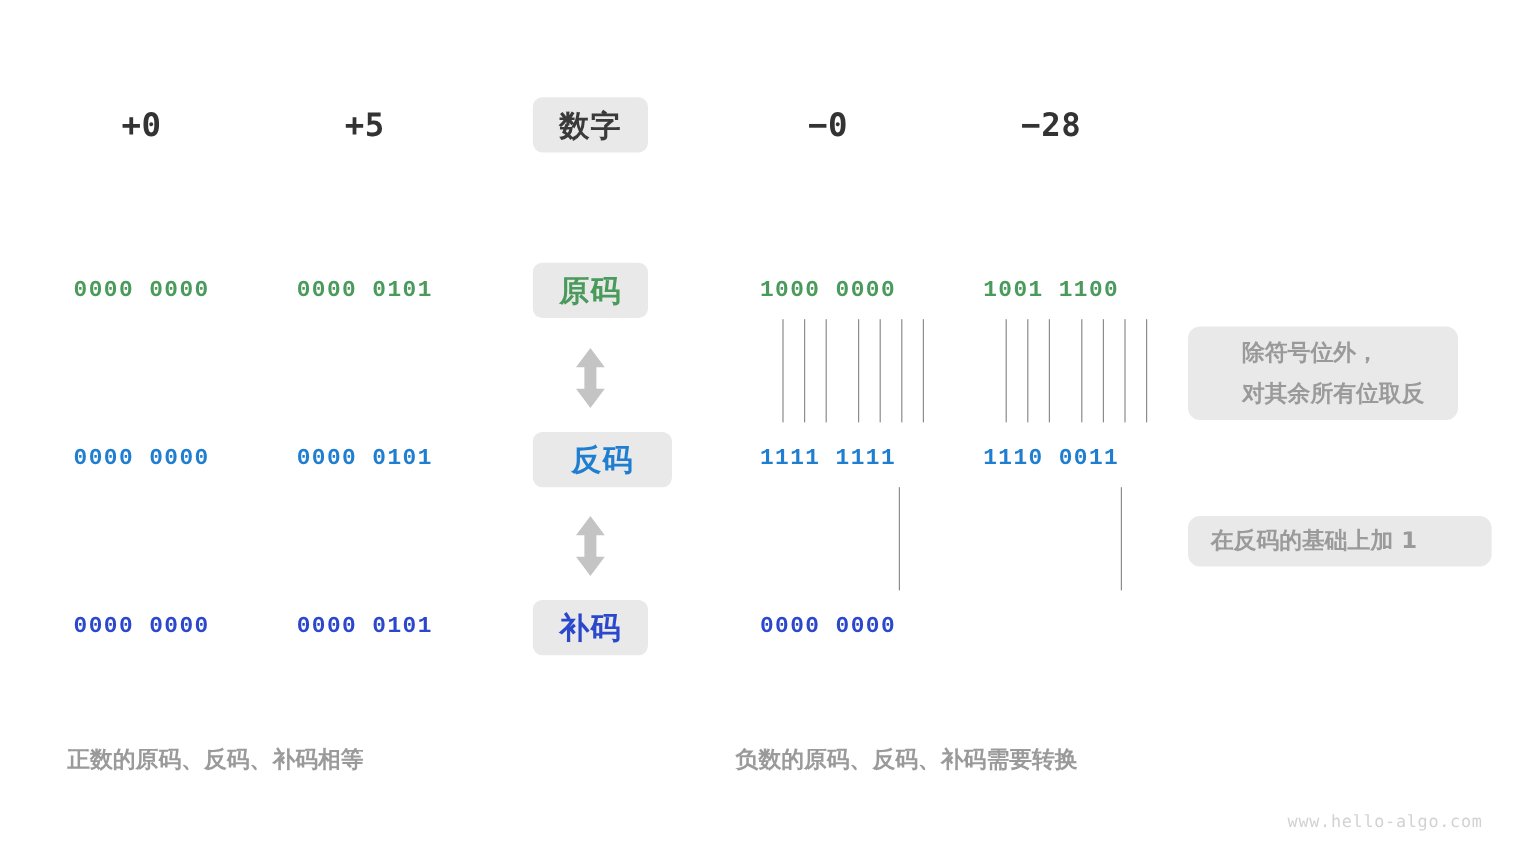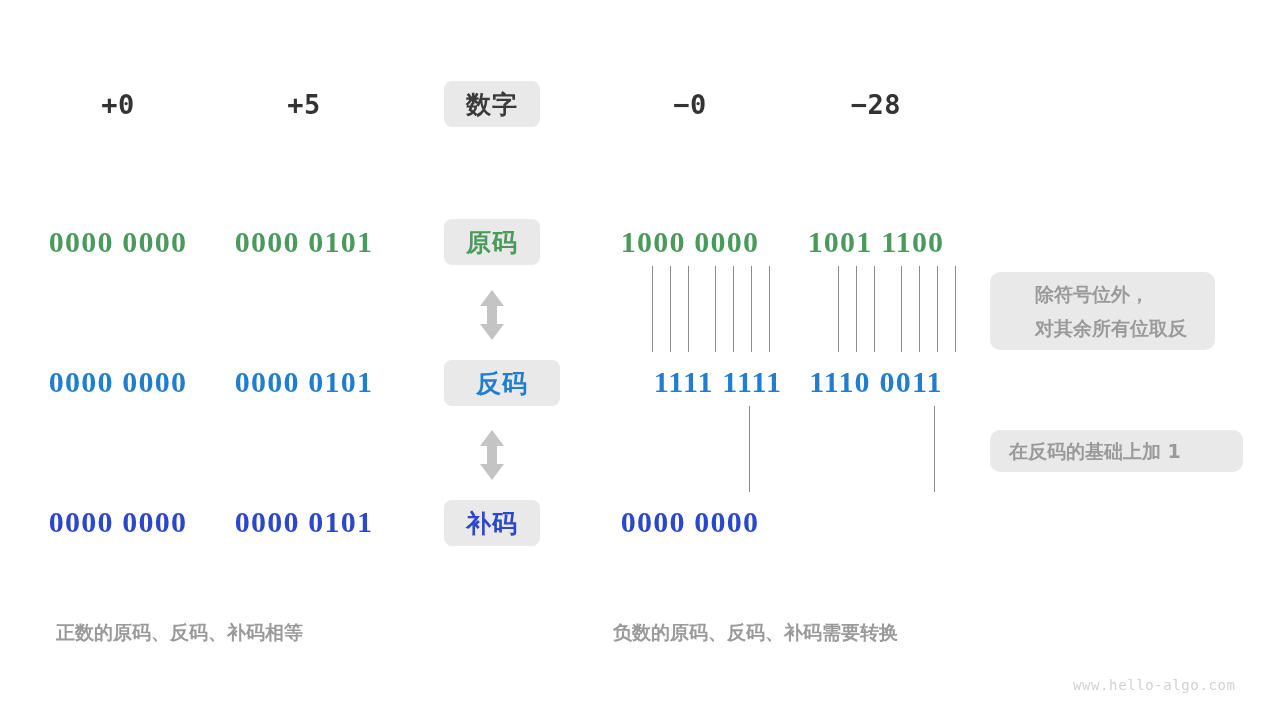--- a/index.html
+++ b/index.html
@@ -34,22 +34,22 @@
   .hdr-num {
     font-family: "DejaVu Sans Mono", "Liberation Mono", monospace;
     font-size: 27px;
     font-weight: 700;
     color: #333333;
     letter-spacing: 0.5px;
   }
 
   
   .bits {
-    font-family: Liberation Serif, serif;
-    font-size: 30px;
+    font-family: Liberation Mono, monospace;
+    font-size: 19px;
     font-weight: 700;
     letter-spacing: 1.2px;
   }
   .bits.green  { color: #499a5b; }
   .bits.blue   { color: #1f7ed0; }
   .bits.indigo { color: #2b47cc; }
 
   
   .chip {
     background: #e9e9e9;
@@ -148,21 +148,21 @@
   <div class="cell bits green" style="left:810px; top:222px; width:132px; height:40px;">1001 1100</div>
 
   <div class="cell bits blue" style="left:52px;  top:362px; width:132px; height:40px;">0000 0000</div>
 
   <div class="cell bits blue" style="left:238px; top:362px; width:132px; height:40px;">0000 0101</div>
 
   <div class="chip" style="position:absolute; left:444px; top:360px; width:116px; height:46px;">
     <span class="chip-label blue">反码</span>
   </div>
 
-  <div class="cell bits blue" style="left:624px; top:362px; width:132px; height:40px;margin-left:28px;">1111 1111</div>
+  <div class="cell bits blue" style="left:624px; top:362px; width:132px; height:40px;">1111 1111</div>
 
   <div class="cell bits blue" style="left:810px; top:362px; width:132px; height:40px;">1110 0011</div>
 
   <div class="cell bits indigo" style="left:52px;  top:502px; width:132px; height:40px;">0000 0000</div>
 
   <div class="cell bits indigo" style="left:238px; top:502px; width:132px; height:40px;">0000 0101</div>
 
   <div class="chip" style="position:absolute; left:444px; top:500px; width:96px; height:46px;text-align:center;">
     <span class="chip-label indigo">补码</span>
   </div>

